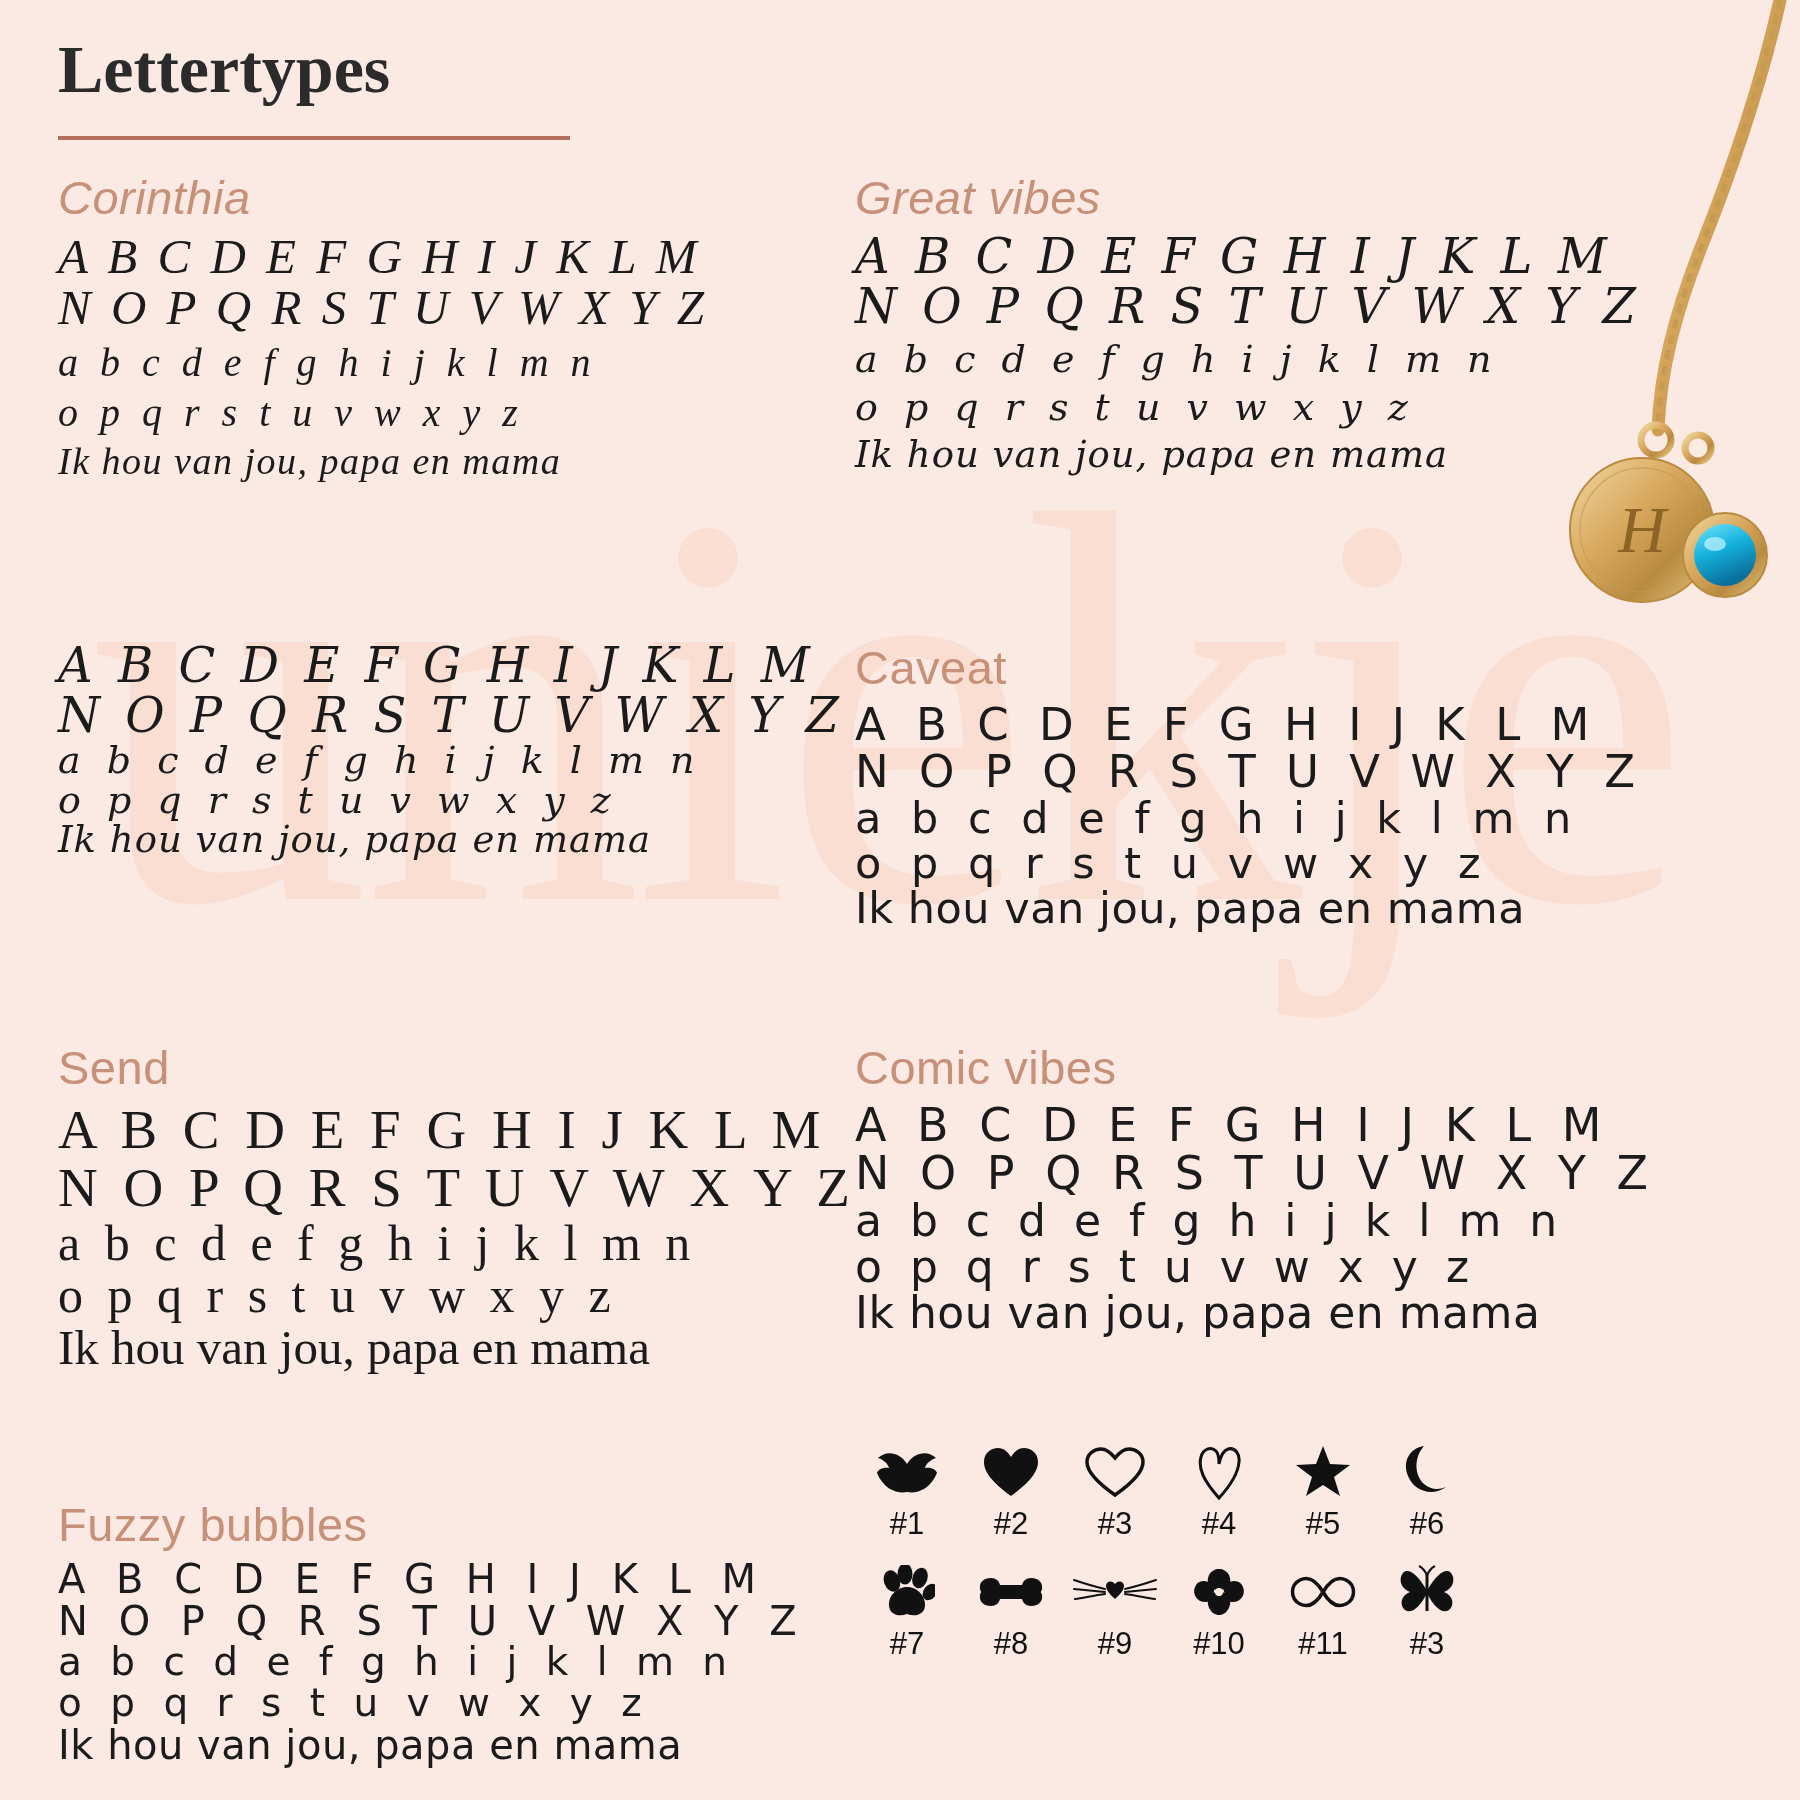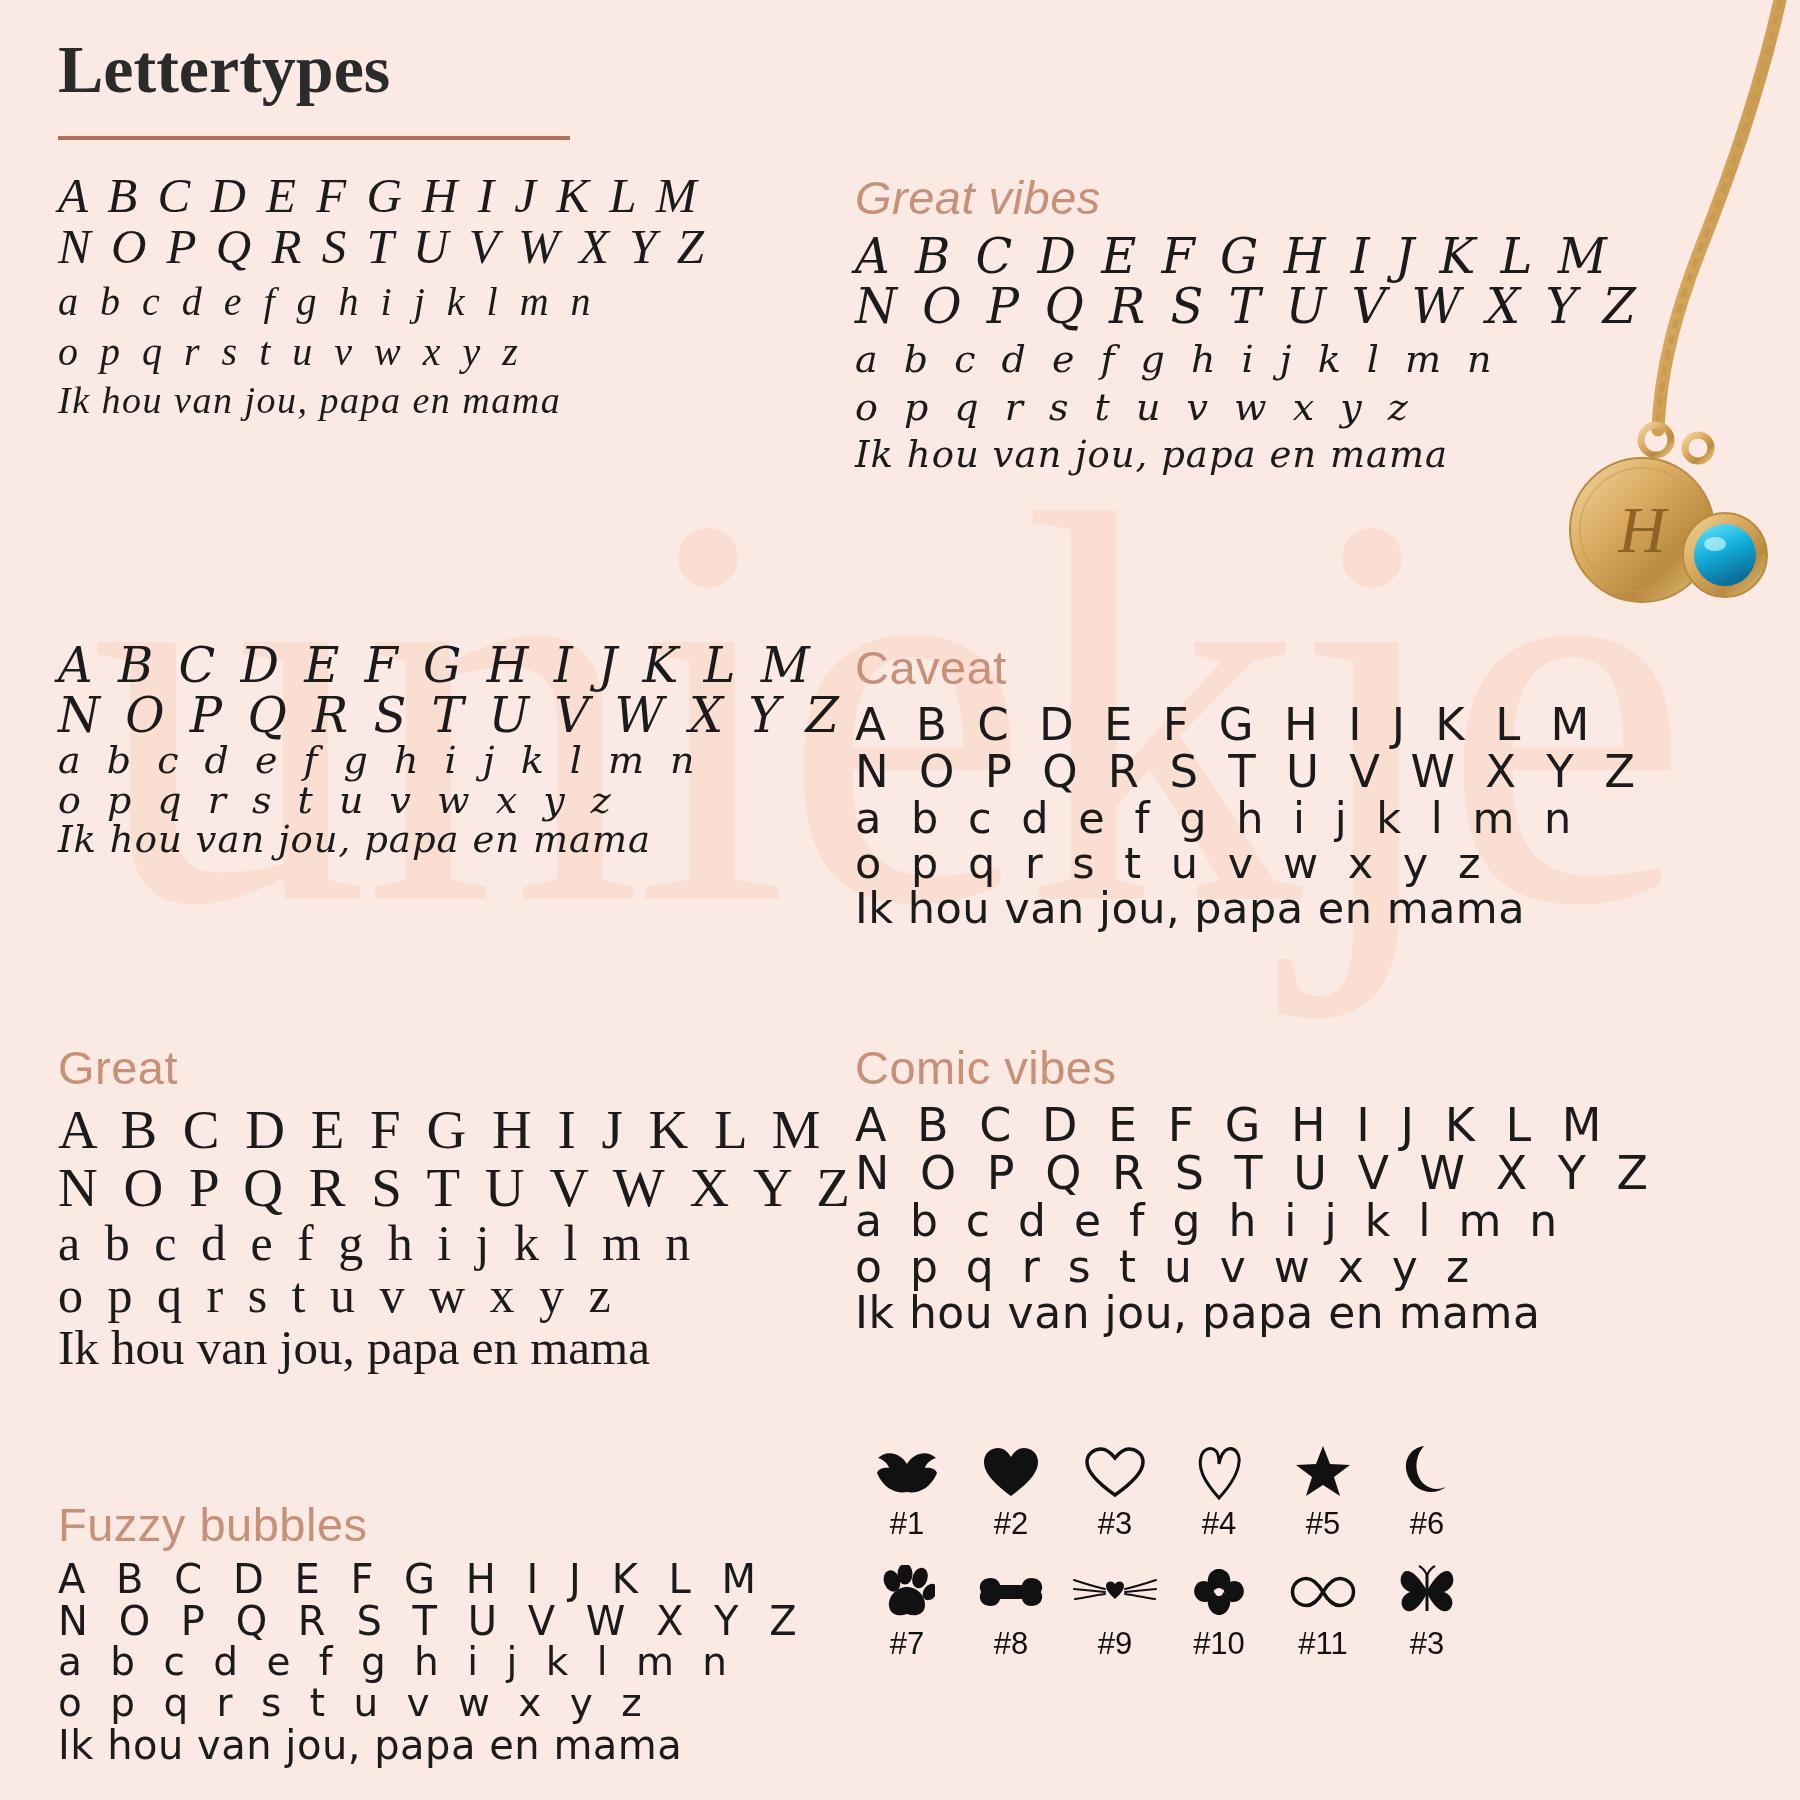--- a/index.html
+++ b/index.html
@@ -177,20 +177,21 @@
 <body>
 
 <div class="watermark">uniekje</div>
 
 <div class="page-title">Lettertypes</div>
 <div class="title-rule"></div>
 
 <div class="grid">
 
   <div class="block f-script" style="left:58px; top:170px; width:800px;">
+    <div class="block-title">Corinthia</div>
     <div class="specimen-line up">A B C D E F G H I J K L M</div>
     <div class="specimen-line up">N O P Q R S T U V W X Y Z</div>
     <div class="specimen-line low line-gap">a b c d e f g h i j k l m n</div>
     <div class="specimen-line low line-gap">o p q r s t u v w x y z</div>
     <div class="specimen-line phrase line-gap">Ik hou van jou, papa en mama</div>
   </div>
 
   <div class="block f-script2" style="left:855px; top:170px; width:800px;">
     <div class="block-title">Great vibes</div>
     <div class="specimen-line up">A B C D E F G H I J K L M</div>
@@ -211,21 +212,21 @@
   <div class="block f-hand" style="left:855px; top:640px; width:820px;">
     <div class="block-title">Caveat</div>
     <div class="specimen-line up">A B C D E F G H I J K L M</div>
     <div class="specimen-line up">N O P Q R S T U V W X Y Z</div>
     <div class="specimen-line low">a b c d e f g h i j k l m n</div>
     <div class="specimen-line low">o p q r s t u v w x y z</div>
     <div class="specimen-line phrase">Ik hou van jou, papa en mama</div>
   </div>
 
   <div class="block f-serif" style="left:58px; top:1040px; width:820px;">
-    <div class="block-title">Great</div>
+    <div class="block-title">Send</div>
     <div class="specimen-line up">A B C D E F G H I J K L M</div>
     <div class="specimen-line up">N O P Q R S T U V W X Y Z</div>
     <div class="specimen-line low">a b c d e f g h i j k l m n</div>
     <div class="specimen-line low">o p q r s t u v w x y z</div>
     <div class="specimen-line phrase">Ik hou van jou, papa en mama</div>
   </div>
 
   <div class="block f-comic" style="left:855px; top:1040px; width:820px;">
     <div class="block-title">Comic vibes</div>
     <div class="specimen-line up">A B C D E F G H I J K L M</div>

